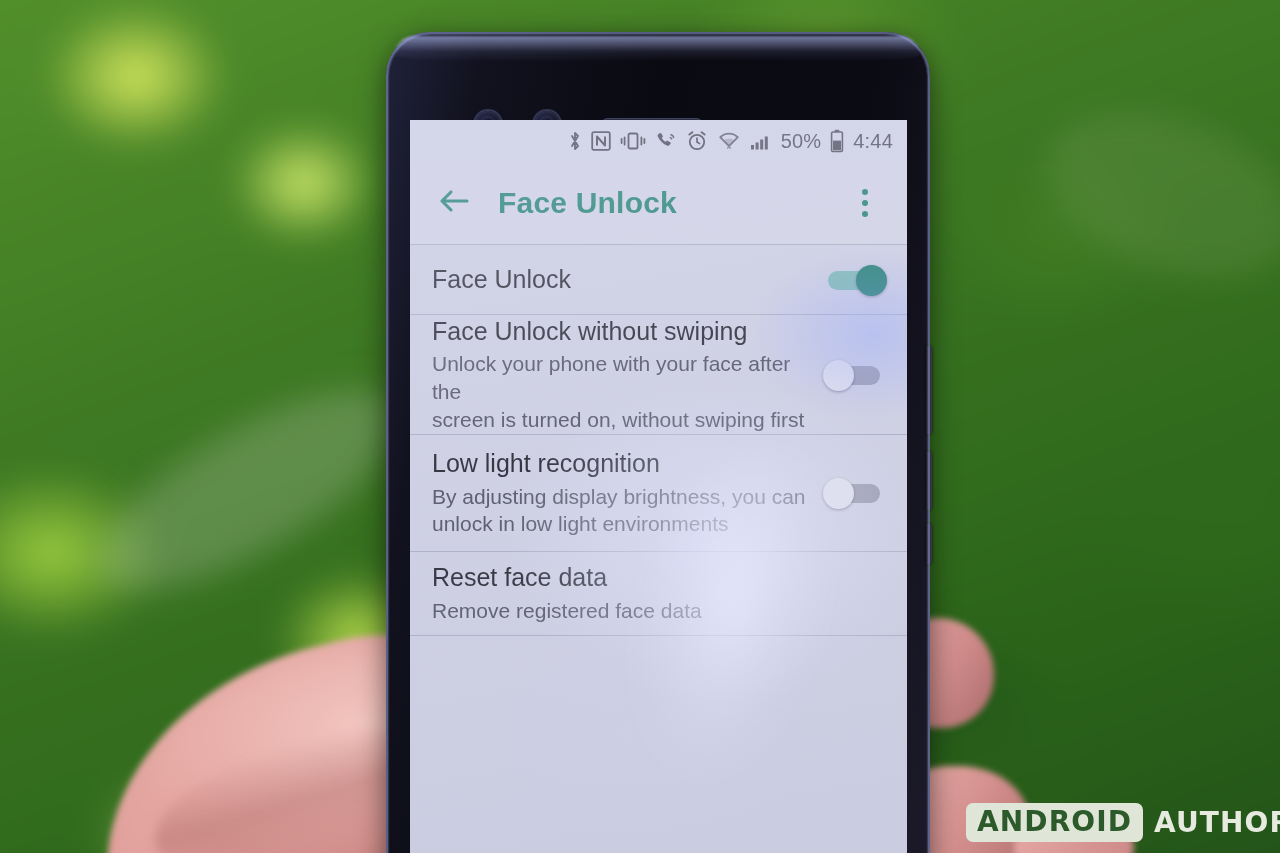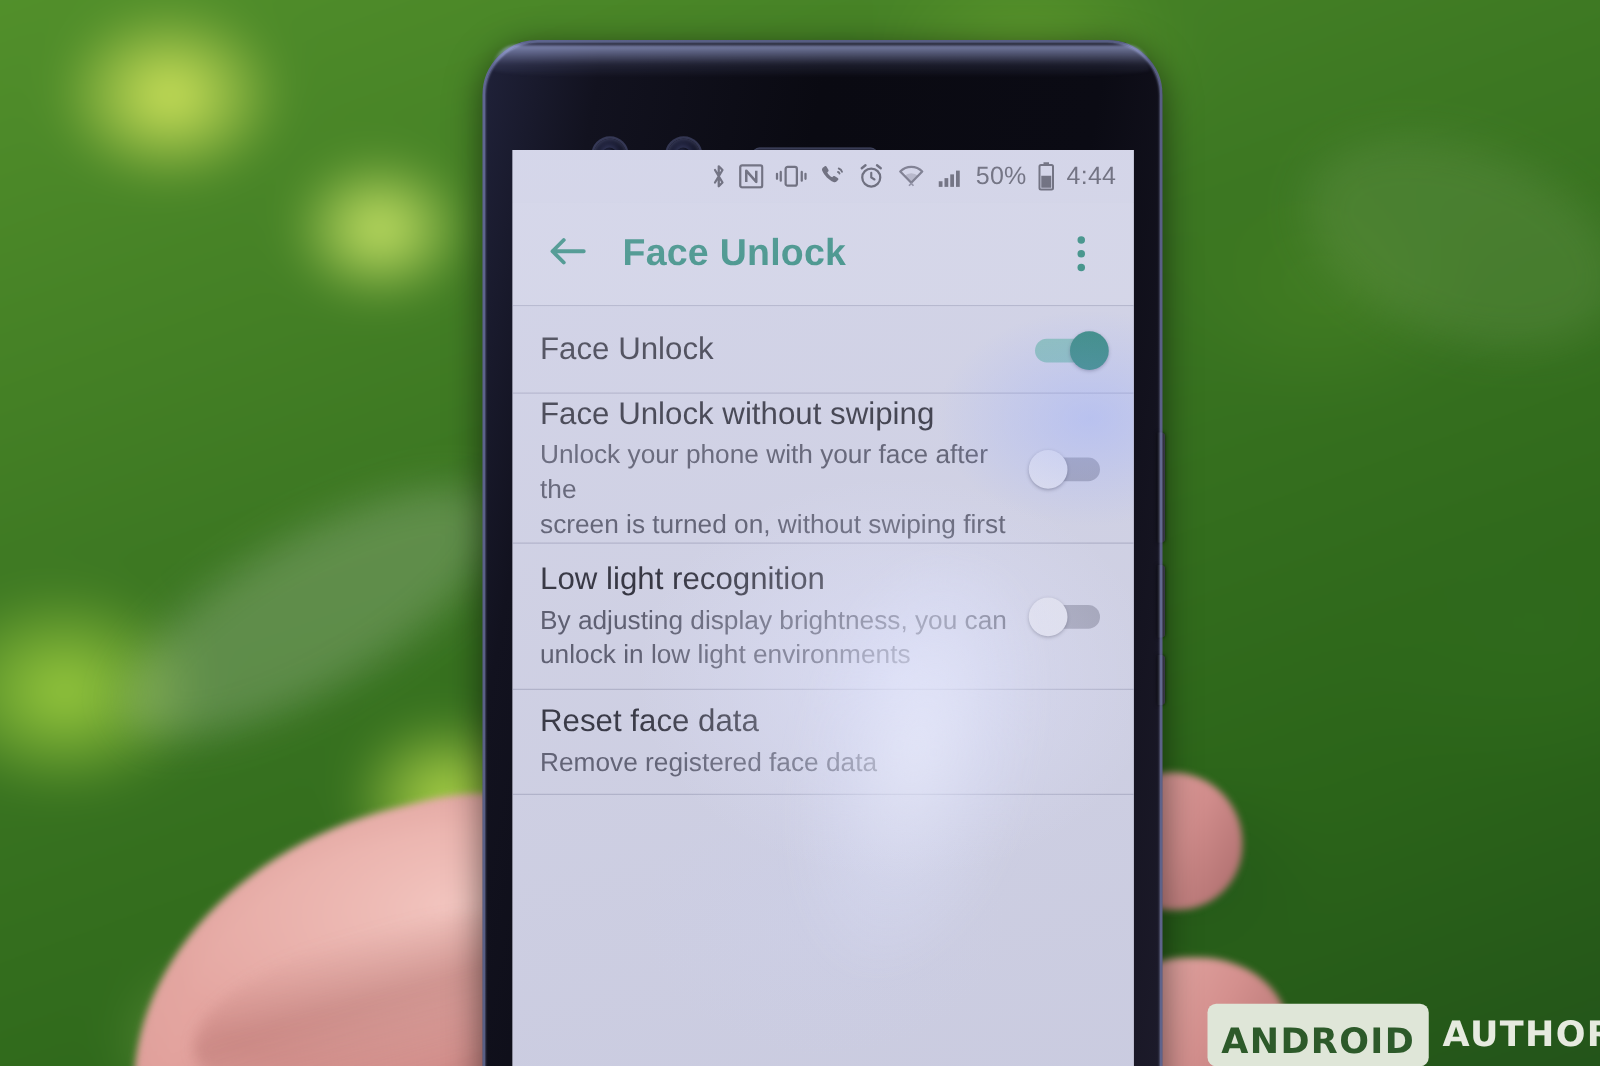--- a/index.html
+++ b/index.html
@@ -357,21 +357,21 @@
     top: 803px;
     display: flex;
     align-items: center;
     gap: 11px;
     z-index: 20;
   }
   .wm-box {
     background: #dfe6d8;
     color: #2d5a2a;
     border-radius: 7px;
-    padding: 16px 11px 6px 11px;
+    padding: 5px 11px 6px 11px;
     font-size: 28px;
     font-weight: bold;
     letter-spacing: 1.1px;
     line-height: 1;
     font-family: "DejaVu Sans", sans-serif;
   }
   .wm-text {
     color: #e6eadf;
     font-size: 28px;
     font-weight: bold;

